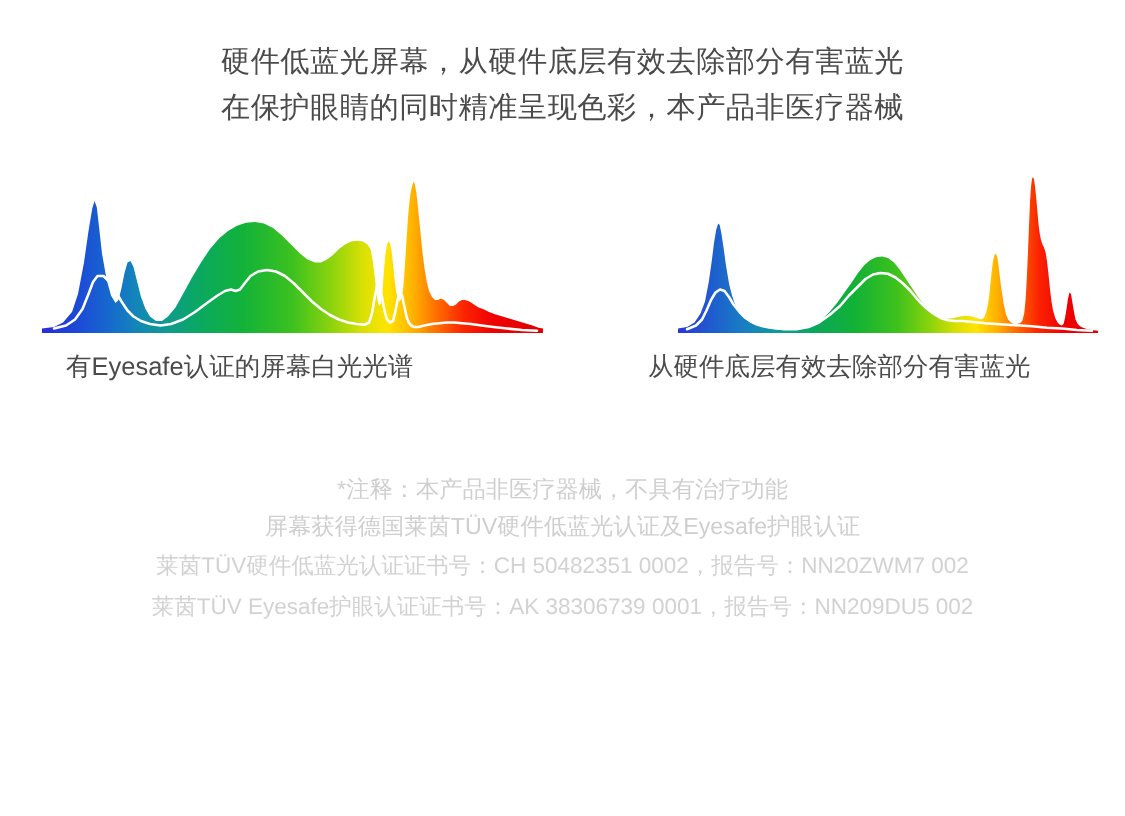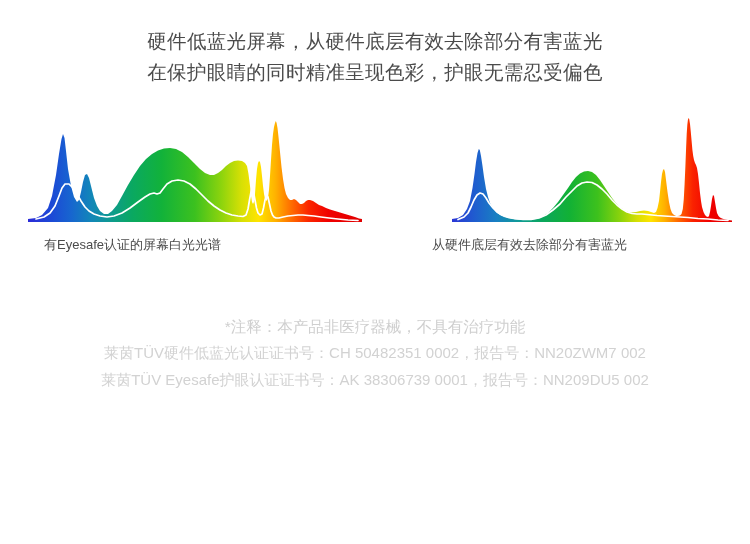--- a/index.html
+++ b/index.html
@@ -52,21 +52,21 @@
   }
   .chart-left  { left: 22px;  width: 340px; }
   .chart-right { left: 432px; width: 300px; }
 
   .spectrum-svg {
     display: block;
   }
 
   .chart-caption {
     position: absolute;
-    font-size: 13px;
+    font-size: 17px;
     line-height: 22px;
     color: #4b4b4b;
     white-space: nowrap;
   }
   .chart-left .chart-caption  { top: 122px; left: 22px; }
   .chart-right .chart-caption { top: 122px; left: 0px; }
 
   
   .footnotes {
     position: absolute;
@@ -93,21 +93,21 @@
     color: #d2d2d2;
   }
 </style>
 </head>
 <body>
 
 <div id="page">
 
   <div class="headline">
     <div class="headline-line">硬件低蓝光屏幕，从硬件底层有效去除部分有害蓝光</div>
-    <div class="headline-line">在保护眼睛的同时精准呈现色彩，护眼无需忍受偏色</div>
+    <div class="headline-line">在保护眼睛的同时精准呈现色彩，本产品非医疗器械</div>
   </div>
 
   <div class="charts">
 
     <div class="chart-block chart-left">
       <svg class="spectrum-svg" width="340" height="115" viewBox="0 0 340 115">
         <defs>
           <linearGradient id="gradL" x1="0" y1="0" x2="1" y2="0">
             <stop offset="0.00" stop-color="#2b2bd8"></stop>
             <stop offset="0.07" stop-color="#1c49d6"></stop>
@@ -227,17 +227,18 @@
                  L 232,104 L 240,104.5 L 248,105 L 256,105.5
                  L 266,106.5 L 276,107 L 286,108 L 296,108.5"></path>
       </svg>
       <div class="chart-caption">从硬件底层有效去除部分有害蓝光</div>
     </div>
 
   </div>
 
   <div class="footnotes">
     <div class="fn fn-a">*注释：本产品非医疗器械，不具有治疗功能</div>
+    <div class="fn fn-b">屏幕获得德国莱茵TÜV硬件低蓝光认证及Eyesafe护眼认证</div>
     <div class="fn fn-cert">莱茵TÜV硬件低蓝光认证证书号：CH 50482351 0002，报告号：NN20ZWM7 002</div>
     <div class="fn fn-cert">莱茵TÜV Eyesafe护眼认证证书号：AK 38306739 0001，报告号：NN209DU5 002</div>
   </div>
 
 </div>
 
 </body></html>

